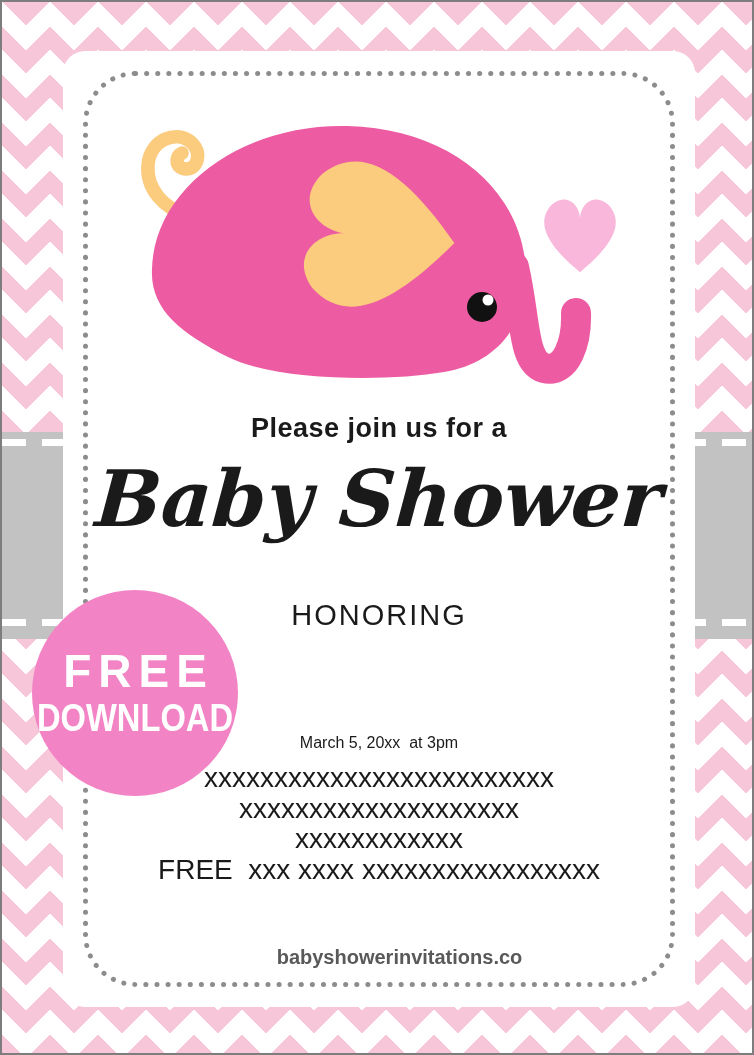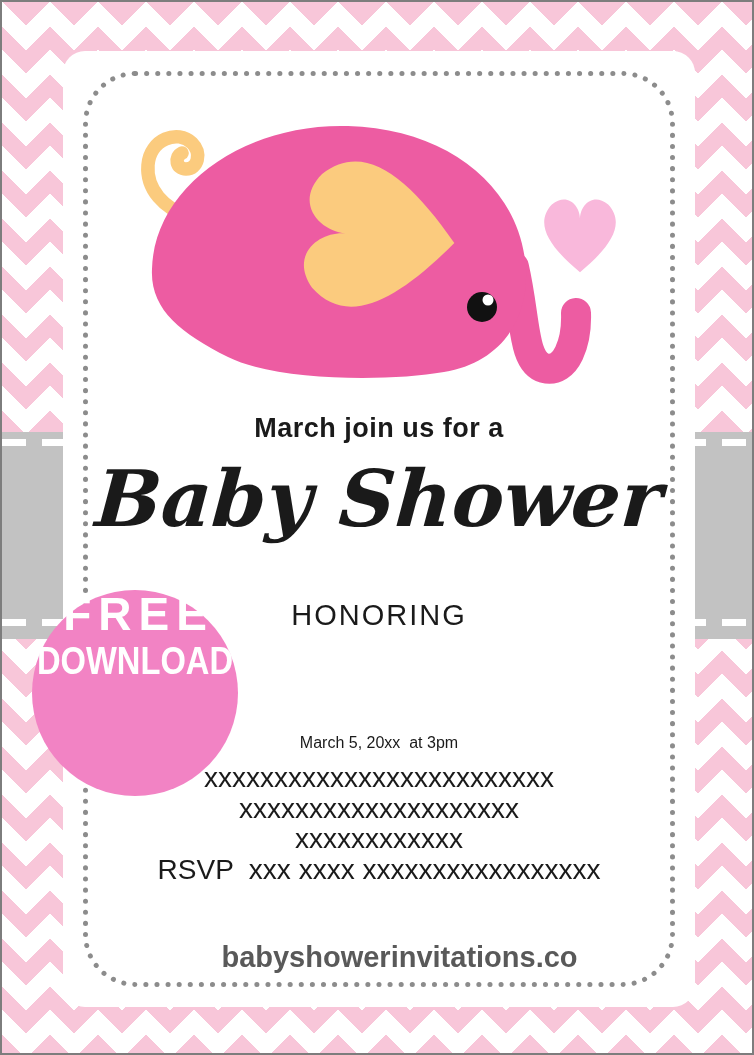--- a/index.html
+++ b/index.html
@@ -66,29 +66,29 @@
     position:absolute; top:683px; left:0; right:0;
     font-size:16px; white-space:pre-wrap;
   }
   .details {
     position:absolute; top:712px; left:0; right:0;
     font-size:28px; line-height:30.5px;
   }
   .detail-line { white-space:pre-wrap; }
   .website {
     position:absolute; top:892px; left:0; right:0;
-    font-size:29px; line-height:28px; font-weight:bold;
+    font-size:20px; line-height:28px; font-weight:bold;
     color:var(--website-gray,#595959);
     padding-left:41px;
   }
 
   .badge {
     position:absolute; left:30px; top:588px; width:206px; height:206px;
     border-radius:50%; background:var(--badge-pink,#f283c4); z-index:3;
-    display:flex; flex-direction:column; align-items:center; 
+    display:flex; flex-direction:column; align-items:center; justify-content:center;
     color:#fff; font-weight:bold; line-height:1.05;
   }
   .badge-line1 { font-size:46px; letter-spacing:7px; text-indent:7px; }
   .badge-line2 { font-size:38px; transform:scaleX(0.86); letter-spacing:0; margin-top:4px; }
 </style>
 </head>
 <body>
 
 <div class="poster">
 
@@ -111,30 +111,30 @@
         <path d="M 18,160 C 20,78 110,14 214,17 C 316,20 388,80 392,162 C 394,214 364,254 310,263 C 252,273 142,272 94,248 C 46,224 16,200 18,160 Z" fill="var(--elephant-pink,#ed5ca2)"></path>
 
         <path transform="translate(253,128) rotate(-85) scale(2.6)" d="M0,26 C-24,6 -36,-12 -22,-27 C-10,-37 0,-26 0,-16 C0,-26 10,-37 22,-27 C36,-12 24,6 0,26 Z" fill="var(--ear-yellow,#fbcb7e)"></path>
 
         <circle cx="348" cy="198" r="15" fill="#111"></circle>
         <circle cx="354" cy="191" r="5.5" fill="#fff"></circle>
 
         <path transform="translate(446,130) scale(1.28)" d="M0,26 C-24,6 -36,-12 -22,-27 C-10,-37 0,-26 0,-16 C0,-26 10,-37 22,-27 C36,-12 24,6 0,26 Z" fill="var(--heart-pink,#f9b8db)"></path>
       </svg>
 
-      <div class="intro">March join us for a</div>
+      <div class="intro">Please join us for a</div>
       <div class="title">Baby Shower</div>
       <div class="honoring">HONORING</div>
       <div class="datetime">March 5, 20xx  at 3pm</div>
 
       <div class="details">
         <div class="detail-line">xxxxxxxxxxxxxxxxxxxxxxxxx</div>
         <div class="detail-line">xxxxxxxxxxxxxxxxxxxx</div>
         <div class="detail-line">xxxxxxxxxxxx</div>
-        <div class="detail-line">RSVP  xxx xxxx xxxxxxxxxxxxxxxxx</div>
+        <div class="detail-line">FREE  xxx xxxx xxxxxxxxxxxxxxxxx</div>
       </div>
 
       <div class="website">babyshowerinvitations.co</div>
     </div>
   </div>
 
   <div class="badge">
     <div class="badge-line1">FREE</div>
     <div class="badge-line2">DOWNLOAD</div>
   </div>

